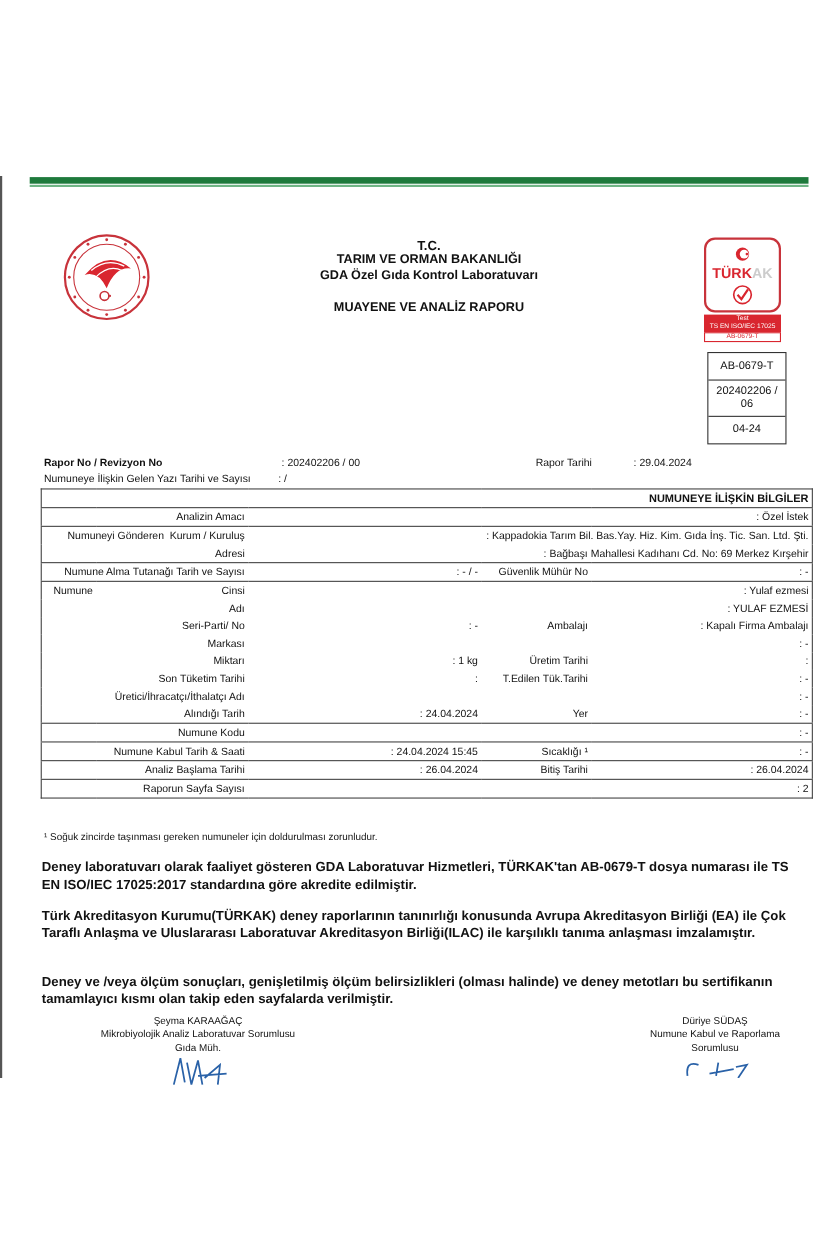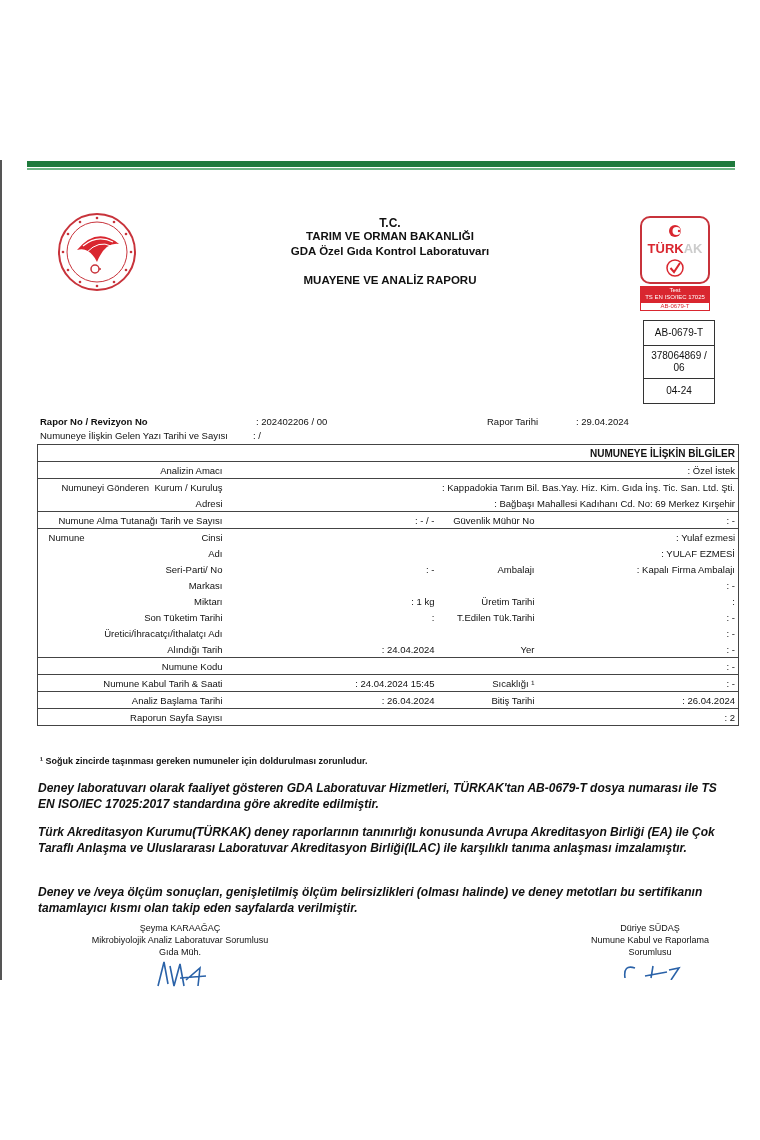--- a/index.html
+++ b/index.html
@@ -16,22 +16,22 @@
   .tk-band2{width:68px;border:1px solid #d9262f;color:#d9262f;font-size:6px;text-align:center;line-height:7px;background:#fff;}
   .code-box{position:absolute;left:643px;top:320px;width:70px;border:1px solid #333;font-size:10px;text-align:center;}
   .code-box div{border-bottom:1px solid #333;padding:4px 0;line-height:12px;}
   .code-box div:last-child{border-bottom:none;}
   .meta{position:absolute;font-size:9.5px;}
   table.info{position:absolute;left:37px;top:444px;width:702px;border-collapse:collapse;font-size:9.5px;text-align:right;}
   table.info td{padding:0 3px;height:16px;vertical-align:middle;white-space:nowrap;}
   table.info tr.b td{border-top:1px solid #444;}
   table.info{border:1px solid #444;}
   .h{font-weight:bold;font-size:10px;}
-  .foot{position:absolute;left:40px;top:756px;font-size:9px;font-weight:bold;}
-  .para{position:absolute;left:38px;width:690px;font-weight:bold;font-size:12px;line-height:16px;font-style:italic;}
+  .foot{position:absolute;left:40px;top:756px;font-size:9px;}
+  .para{position:absolute;left:38px;width:690px;font-weight:bold;font-size:12px;line-height:16px;}
   .sig{position:absolute;font-size:9px;text-align:center;line-height:12px;}
 </style>
 </head>
 <body>
 
 <div class="page"></div>
 <div class="page-left-edge"></div>
 <div class="green-bar"></div>
 <div class="green-bar2"></div>
 
@@ -79,21 +79,21 @@
   </div>
   <div class="tk-band" style="margin-top:2px;">
     <div>Test</div>
     <div>TS EN ISO/IEC 17025</div>
   </div>
   <div class="tk-band2">AB-0679-T</div>
 </div>
 
 <div class="code-box">
   <div style="padding:6px 0;">AB-0679-T</div>
-  <div><span>378064869 /</span><br><span>06</span></div>
+  <div><span>202402206 /</span><br><span>06</span></div>
   <div style="padding:6px 0;">04-24</div>
 </div>
 
 <div class="meta" style="left:40px;top:416px;font-weight:bold;">Rapor No / Revizyon No</div>
 <div class="meta" style="left:256px;top:416px;">: 202402206 / 00</div>
 <div class="meta" style="left:40px;top:430px;">Numuneye İlişkin Gelen Yazı Tarihi ve Sayısı</div>
 <div class="meta" style="left:253px;top:430px;">: /</div>
 <div class="meta" style="left:487px;top:416px;">Rapor Tarihi</div>
 <div class="meta" style="left:576px;top:416px;">: 29.04.2024</div>
 

